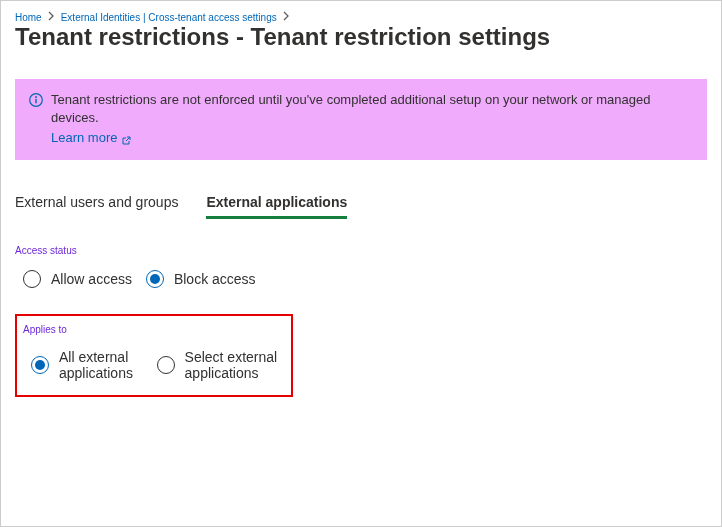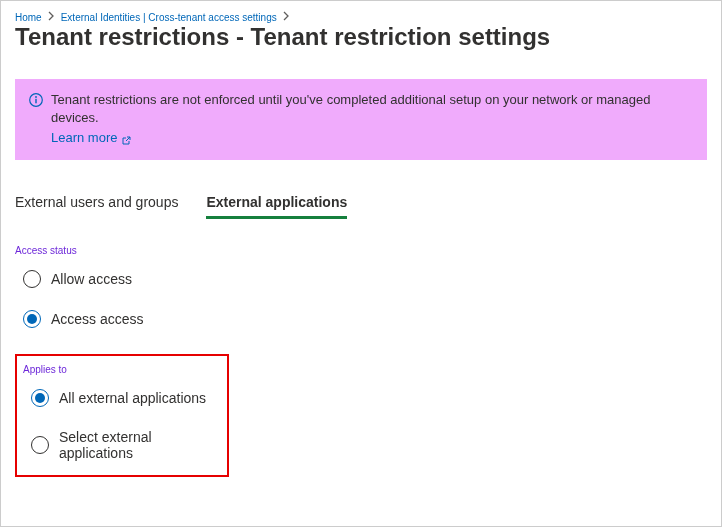--- a/index.html
+++ b/index.html
@@ -86,22 +86,22 @@
       font-weight: 600;
       border-bottom: 3px solid #15803d;
     }
     .section-label {
       font-size: 10px;
       color: #6d28d9;
       margin-bottom: 14px;
     }
     .radio-group {
       display: flex;
-      flex-direction: column;
-      gap: 22px;
+      flex-direction: row;
+      gap: 14px;
       padding-left: 8px;
       margin-bottom: 26px;
     }
     .radio-item {
       display: flex;
       align-items: center;
       gap: 10px;
       cursor: pointer;
       font-size: 14px;
     }
@@ -120,21 +120,21 @@
     }
     .radio-dot {
       width: 10px;
       height: 10px;
       background: #0067b8;
       border-radius: 50%;
     }
     .highlight-box {
       border: 2px solid #e60000;
       padding: 8px 8px 14px 4px;
-      width: 214px;
+      width: 278px;
     }
     .highlight-box .section-label {
       margin-left: 2px;
     }
     .highlight-box .radio-group {
       margin-bottom: 0;
       padding-left: 10px;
     }
   </style>
 </head>
@@ -187,21 +187,21 @@
   <div class="section-label">Access status</div>
   <div class="radio-group">
     <label class="radio-item">
       <span class="radio-circle"></span>
       <span>Allow access</span>
     </label>
     <label class="radio-item">
       <span class="radio-circle checked">
           <span class="radio-dot"></span>
         </span>
-      <span>Access access</span>
+      <span>Block access</span>
     </label>
   </div>
 </div>
 
 <div class="highlight-box">
   <div class="section-label">Applies to</div>
   <div class="radio-group">
     <label class="radio-item">
       <span class="radio-circle checked">
           <span class="radio-dot"></span>

